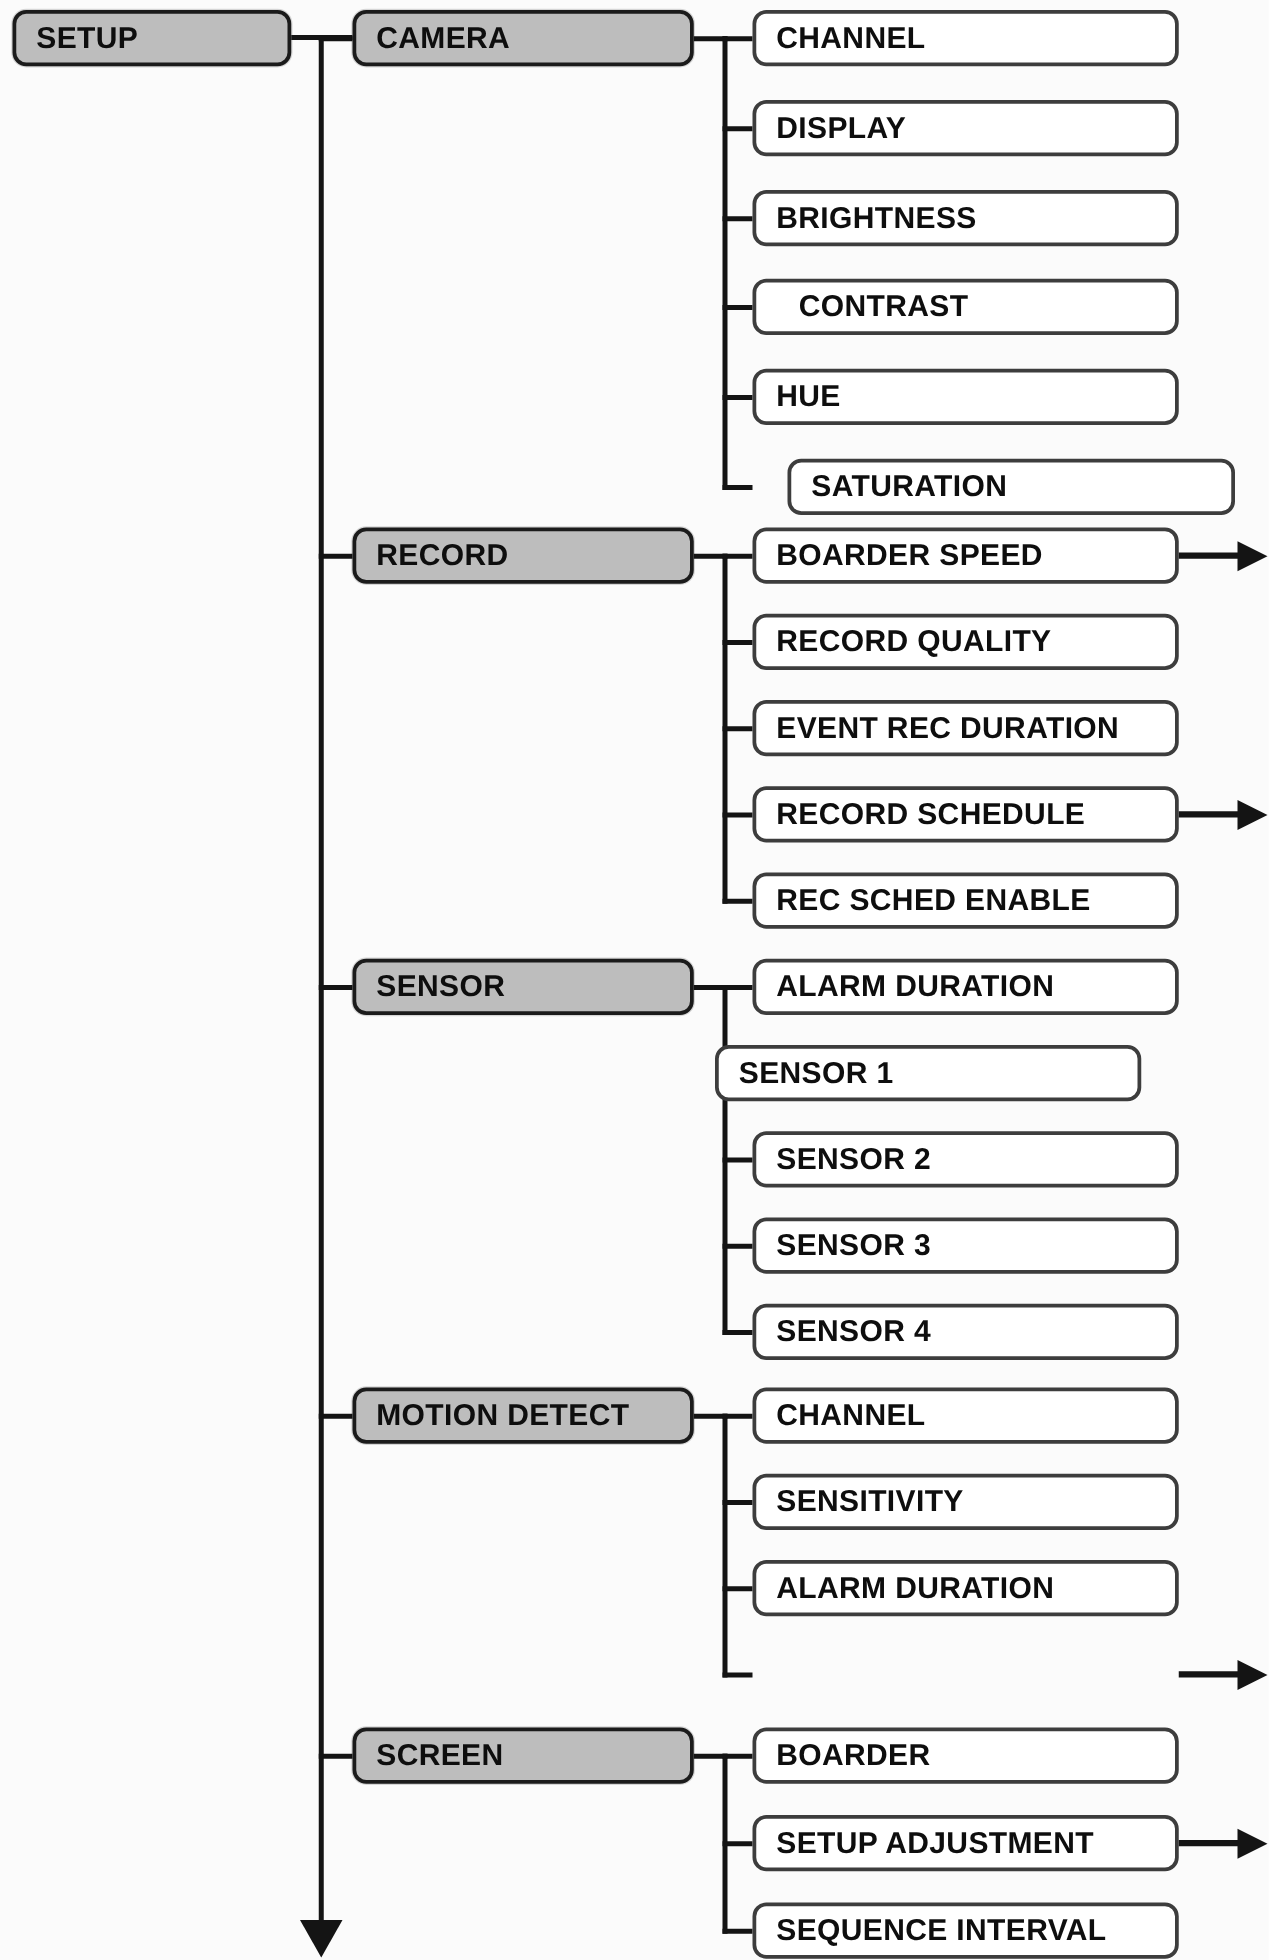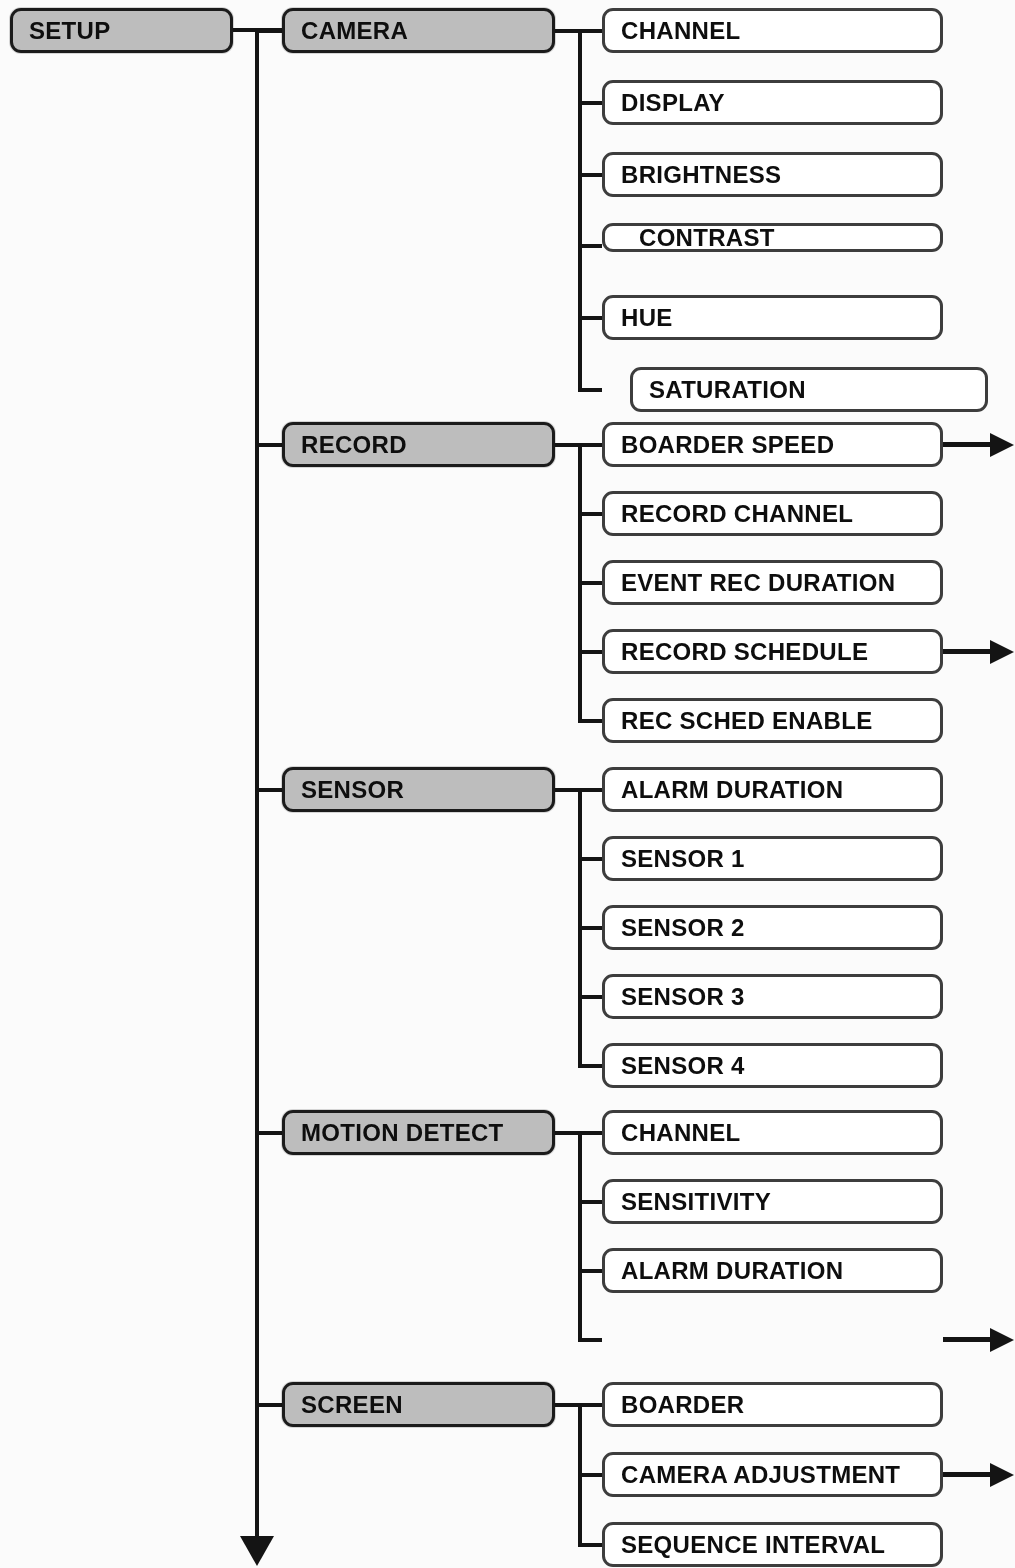--- a/index.html
+++ b/index.html
@@ -77,21 +77,21 @@
     </div>
     <div class="hline" style="left: 578px; top: 101px; width: 24px; height: 4px;"></div>
     <div class="box wbox" style="left: 602px; top: 80px; width: 341px; height: 45px;">
       <span>DISPLAY</span>
     </div>
     <div class="hline" style="left: 578px; top: 173px; width: 24px; height: 4px;"></div>
     <div class="box wbox" style="left: 602px; top: 152px; width: 341px; height: 45px;">
       <span>BRIGHTNESS</span>
     </div>
     <div class="hline" style="left: 578px; top: 244px; width: 24px; height: 4px;"></div>
-    <div class="box wbox" style="left: 602px; top: 223px; width: 341px; height: 29px; padding-left: 34px;">
+    <div class="box wbox" style="left: 602px; top: 223px; width: 341px; height: 45px; padding-left: 34px;">
       <span>CONTRAST</span>
     </div>
     <div class="hline" style="left: 578px; top: 316px; width: 24px; height: 4px;"></div>
     <div class="box wbox" style="left: 602px; top: 295px; width: 341px; height: 45px;">
       <span>HUE</span>
     </div>
     <div class="hline" style="left: 578px; top: 388px; width: 24px; height: 4px;"></div>
     <div class="box wbox" style="left: 630px; top: 367px; width: 358px; height: 45px;">
       <span>SATURATION</span>
     </div>
@@ -102,21 +102,21 @@
     <div class="hline" style="left: 555px; top: 443px; width: 27px; height: 4px;"></div>
     <div class="vline" style="left: 578px; top: 443px; width: 4px; height: 280px;"></div>
     <div class="hline" style="left: 578px; top: 443px; width: 24px; height: 4px;"></div>
     <div class="box wbox" style="left: 602px; top: 422px; width: 341px; height: 45px;">
       <span>BOARDER SPEED</span>
     </div>
     <div class="hline" style="left: 943px; top: 442px; width: 49px; height: 5px;"></div>
     <div class="tri-right" style="left: 990px; top: 433px;"></div>
     <div class="hline" style="left: 578px; top: 512px; width: 24px; height: 4px;"></div>
     <div class="box wbox" style="left: 602px; top: 491px; width: 341px; height: 45px;">
-      <span>RECORD CHANNEL</span>
+      <span>RECORD QUALITY</span>
     </div>
     <div class="hline" style="left: 578px; top: 581px; width: 24px; height: 4px;"></div>
     <div class="box wbox" style="left: 602px; top: 560px; width: 341px; height: 45px;">
       <span>EVENT REC DURATION</span>
     </div>
     <div class="hline" style="left: 578px; top: 650px; width: 24px; height: 4px;"></div>
     <div class="box wbox" style="left: 602px; top: 629px; width: 341px; height: 45px;">
       <span>RECORD SCHEDULE</span>
     </div>
     <div class="hline" style="left: 943px; top: 649px; width: 49px; height: 5px;"></div>
@@ -129,21 +129,21 @@
     <div class="box gbox" style="left: 282px; top: 767px; width: 273px; height: 45px;">
       <span>SENSOR</span>
     </div>
     <div class="hline" style="left: 555px; top: 788px; width: 27px; height: 4px;"></div>
     <div class="vline" style="left: 578px; top: 788px; width: 4px; height: 280px;"></div>
     <div class="hline" style="left: 578px; top: 788px; width: 24px; height: 4px;"></div>
     <div class="box wbox" style="left: 602px; top: 767px; width: 341px; height: 45px;">
       <span>ALARM DURATION</span>
     </div>
     <div class="hline" style="left: 578px; top: 857px; width: 24px; height: 4px;"></div>
-    <div class="box wbox" style="left: 602px; top: 836px; width: 341px; height: 45px;">
+    <div class="box wbox" style="left: 572px; top: 836px; width: 341px; height: 45px;">
       <span>SENSOR 1</span>
     </div>
     <div class="hline" style="left: 578px; top: 926px; width: 24px; height: 4px;"></div>
     <div class="box wbox" style="left: 602px; top: 905px; width: 341px; height: 45px;">
       <span>SENSOR 2</span>
     </div>
     <div class="hline" style="left: 578px; top: 995px; width: 24px; height: 4px;"></div>
     <div class="box wbox" style="left: 602px; top: 974px; width: 341px; height: 45px;">
       <span>SENSOR 3</span>
     </div>
@@ -177,21 +177,21 @@
       <span>SCREEN</span>
     </div>
     <div class="hline" style="left: 555px; top: 1403px; width: 27px; height: 4px;"></div>
     <div class="vline" style="left: 578px; top: 1403px; width: 4px; height: 144px;"></div>
     <div class="hline" style="left: 578px; top: 1403px; width: 24px; height: 4px;"></div>
     <div class="box wbox" style="left: 602px; top: 1382px; width: 341px; height: 45px;">
       <span>BOARDER</span>
     </div>
     <div class="hline" style="left: 578px; top: 1473px; width: 24px; height: 4px;"></div>
     <div class="box wbox" style="left: 602px; top: 1452px; width: 341px; height: 45px;">
-      <span>CAMERA ADJUSTMENT</span>
+      <span>SETUP ADJUSTMENT</span>
     </div>
     <div class="hline" style="left: 943px; top: 1472px; width: 49px; height: 5px;"></div>
     <div class="tri-right" style="left: 990px; top: 1463px;"></div>
     <div class="hline" style="left: 578px; top: 1543px; width: 24px; height: 4px;"></div>
     <div class="box wbox" style="left: 602px; top: 1522px; width: 341px; height: 45px;">
       <span>SEQUENCE INTERVAL</span>
     </div>
   </div>
 
 </body></html>

